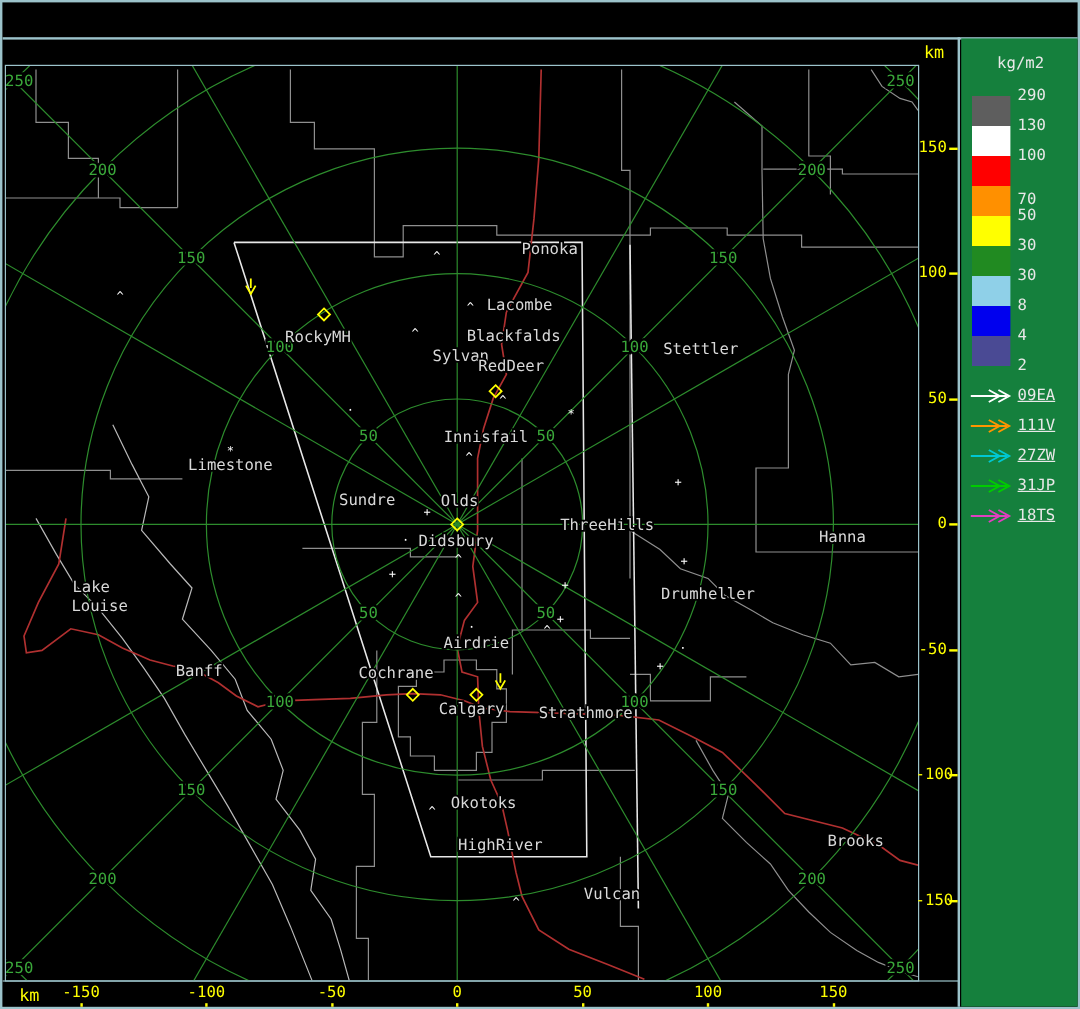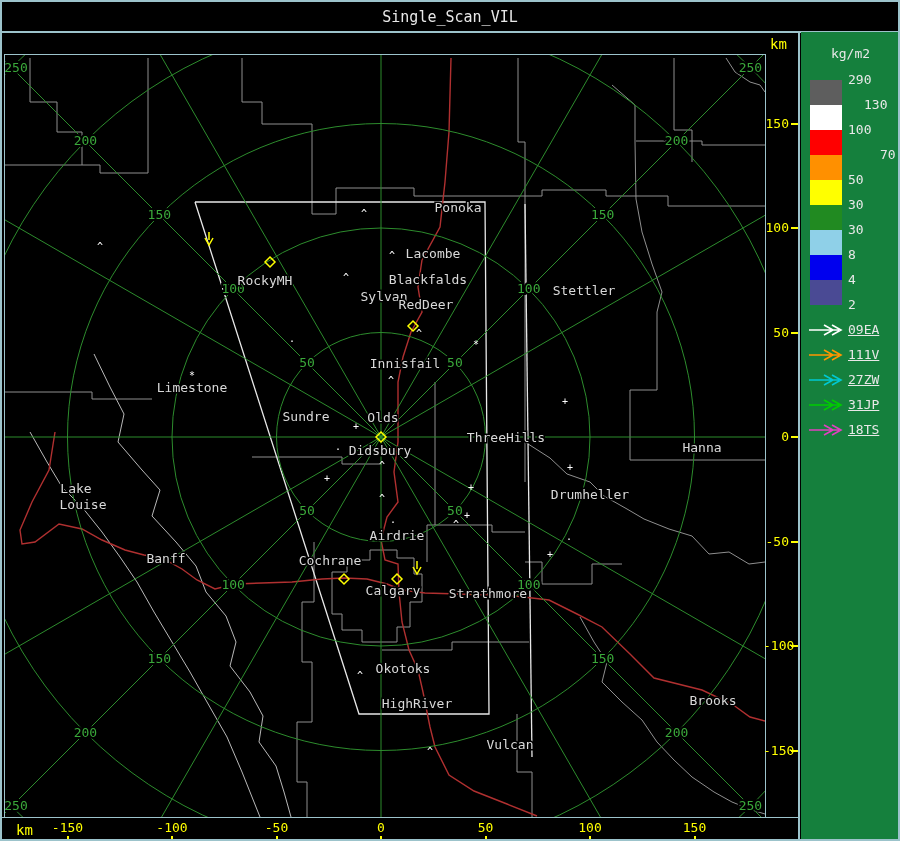--- a/index.html
+++ b/index.html
@@ -30,21 +30,20 @@
   .track-arrow{position:absolute;left:7px;width:36px;height:14px;}
   svg text{font-family:"DejaVu Sans Mono","Liberation Mono",monospace;}
   .place{fill:#d9d9d9;font-size:13px;paint-order:stroke;stroke:#000;stroke-width:3px;}
   .ringlab{fill:#3aa83a;font-size:13px;paint-order:stroke;stroke:#000;stroke-width:4px;}
   .tmark{fill:#ffffff;font-size:10px;}
 </style>
 </head>
 <body>
 
 <div id="app">
-  <div class="titlebar">Single_Scan_VIL</div>
   <div class="hline" style="left:0;top:29px;width:900px;height:2px;"></div>
 
   <div class="km-top">km</div>
 
   <div id="map-frame">
     <svg id="map-svg" width="760" height="762" viewBox="3 53 760 762">
         <polyline points="3,163 98,163 98,171 146,171" fill="none" stroke="#8f8f8f" stroke-width="1"></polyline>
         <polyline points="146,56 146,171" fill="none" stroke="#8f8f8f" stroke-width="1"></polyline>
         <polyline points="240,56 240,100 260,100 260,122 310,122 310,212 334,212 334,186 412,186 412,194 540,194 540,188 604,188 604,194 666,194 666,204 763,204" fill="none" stroke="#8f8f8f" stroke-width="1"></polyline>
         <polyline points="516,56 516,140 523,140 523,480" fill="none" stroke="#8f8f8f" stroke-width="1"></polyline>
@@ -205,23 +204,23 @@
   <div class="swatch" style="top: 48px; background: rgb(94, 94, 94);"></div>
       <div class="swatch" style="top: 73px; background: rgb(255, 255, 255);"></div>
       <div class="swatch" style="top: 98px; background: rgb(255, 0, 0);"></div>
       <div class="swatch" style="top: 123px; background: rgb(255, 144, 0);"></div>
       <div class="swatch" style="top: 148px; background: rgb(255, 255, 0);"></div>
       <div class="swatch" style="top: 173px; background: rgb(33, 138, 33);"></div>
       <div class="swatch" style="top: 198px; background: rgb(143, 208, 232);"></div>
       <div class="swatch" style="top: 223px; background: rgb(0, 0, 238);"></div>
       <div class="swatch" style="top: 248px; background: rgb(74, 74, 148);"></div>
       <div class="thresh" style="top: 41px;">290</div>
-      <div class="thresh" style="top: 66px; margin-left: 16px;">130</div>
+      <div class="thresh" style="top: 66px;">130</div>
       <div class="thresh" style="top: 91px;">100</div>
-      <div class="thresh" style="top: 116px; margin-left: 32px;">70</div>
+      <div class="thresh" style="top: 128px;">70</div>
       <div class="thresh" style="top: 141px;">50</div>
       <div class="thresh" style="top: 166px;">30</div>
       <div class="thresh" style="top: 191px;">30</div>
       <div class="thresh" style="top: 216px;">8</div>
       <div class="thresh" style="top: 241px;">4</div>
       <div class="thresh" style="top: 266px;">2</div>
       <svg class="track-arrow" viewBox="0 0 36 14" style="top: 291px;">
         <path d="M1 7 H31 M24 2 L33 7 L24 12 M16 2 L25 7 L16 12" fill="none" stroke="#ffffff" stroke-width="1.6"></path>
       </svg>
       <div class="track-label" style="top: 291px;">09EA</div>

